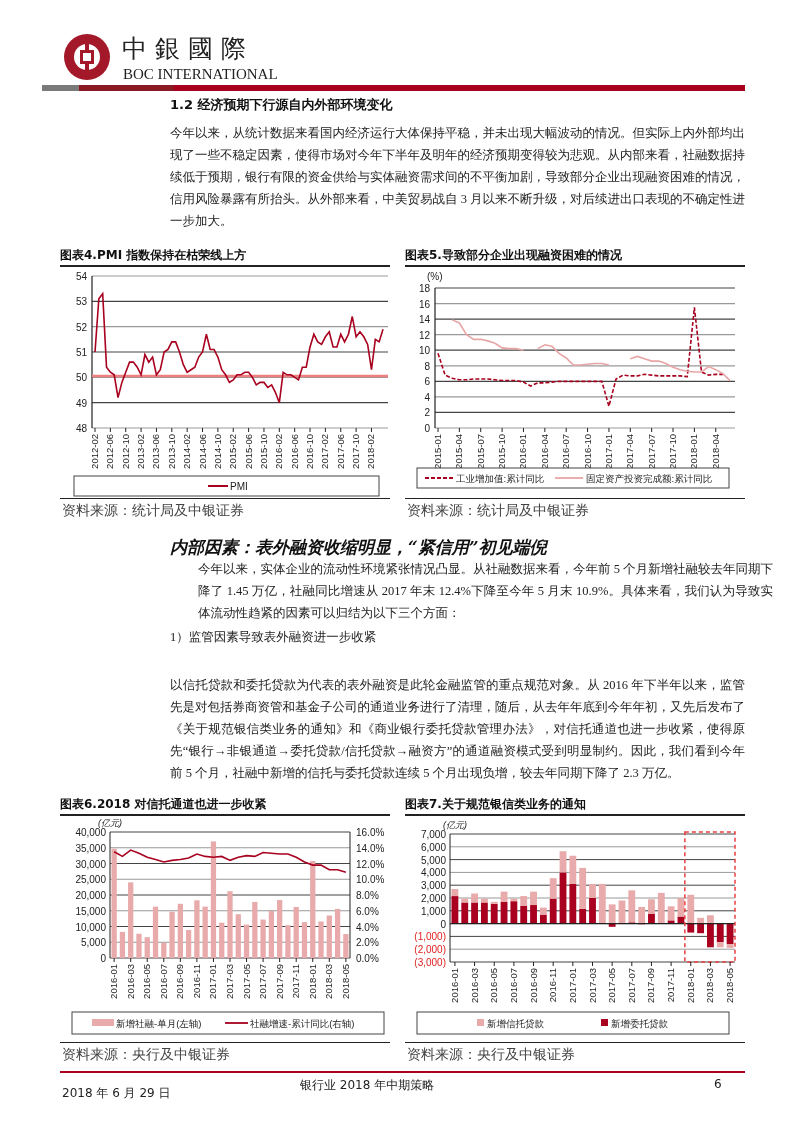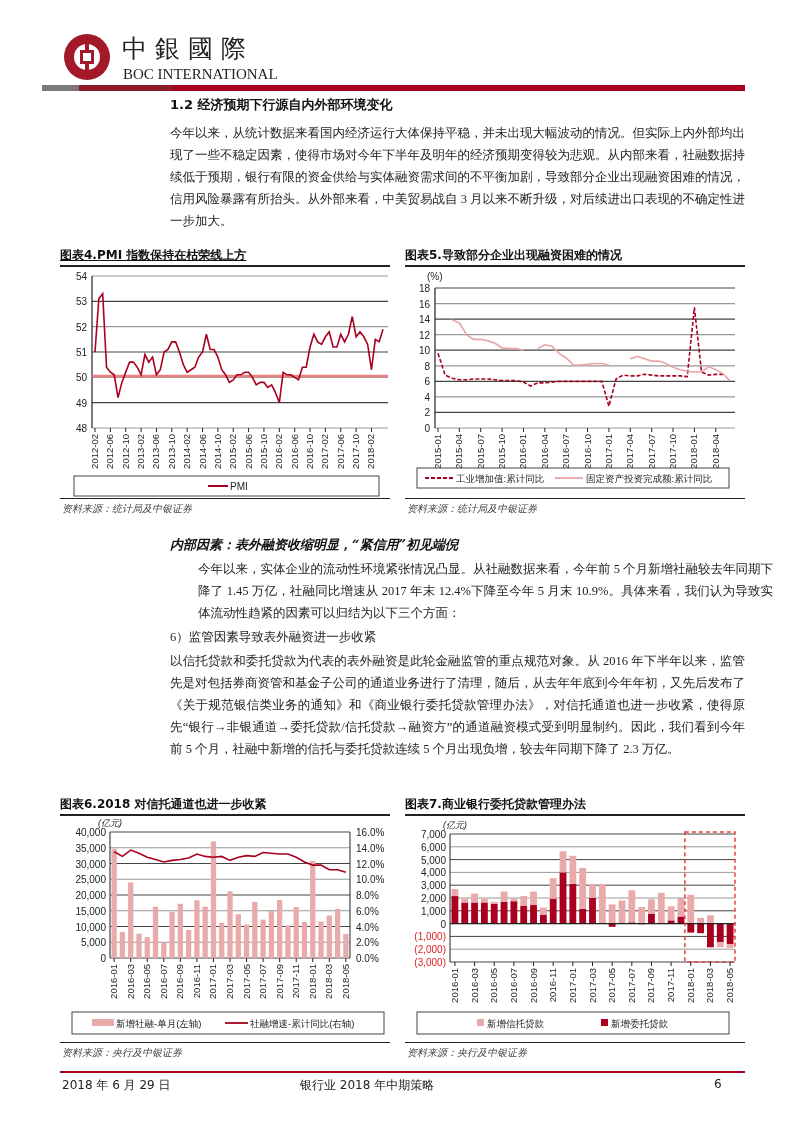--- a/index.html
+++ b/index.html
@@ -11,22 +11,22 @@
   .logo-bar { position:absolute; left: 21px; top: 4px; width: 4px; height: 38px; background: #a31929; }
   .logo-cn { left: 122px; top: 30px; font-family: "DejaVu Serif", serif; font-size: 25px; letter-spacing: 8px; color: #222; line-height: 38px; }
   .logo-en { left: 123px; top: 66px; font-family: "Liberation Serif", serif; font-weight: normal; font-size: 15px; color: #222; }
   .hdr-grey { left: 42px; top: 85px; width: 37px; height: 6px; background: #7a7a7a; }
   .hdr-dark { left: 79px; top: 85px; width: 95px; height: 6px; background: #8b1a24; }
   .hdr-red { left: 174px; top: 85px; width: 571px; height: 6px; background: #a8001e; }
   .sec-title { left: 170px; top: 96px; font-size: 13px; font-weight: bold; color: #111; }
   .para { left: 170px; width: 575px; font-size: 12.5px; line-height: 22px; color: #222; font-family: Liberation Serif, serif; text-align: justify; }
   .fig-title { font-size: 12px; font-weight: bold; color: #111; }
   .fig-rule { height: 2px; background: #222; }
-  .src { font-size: 10px; font-style: italic; color: #444; font-family: "DejaVu Serif", serif; }
-  .sub-title { left: 170px; top: 536px; font-size: 13px; font-weight: bold; font-style: italic; color: #111; font-family: "DejaVu Serif", serif; }
+  .src { font-size: 14px; color: #444; font-family: "DejaVu Serif", serif; }
+  .sub-title { left: 170px; top: 536px; font-size: 17px; font-weight: bold; font-style: italic; color: #111; font-family: "DejaVu Serif", serif; }
   .footer-rule { left: 60px; top: 1071px; width: 685px; height: 2px; background: #a8001e; }
   .footer { top: 1077px; font-size: 12px; color: #222; }
   svg text { font-family: "Liberation Sans", sans-serif; }
 </style>
 </head>
 <body>
 
 <div class="abs logo-circle">
   <div class="logo-inner"></div>
     <div class="logo-bar"></div>
@@ -34,21 +34,21 @@
 </div>
 <div class="abs logo-cn">中銀國際</div>
 <div class="abs logo-en">BOC INTERNATIONAL</div>
 <div class="abs hdr-grey"></div>
 <div class="abs hdr-dark"></div>
 <div class="abs hdr-red"></div>
 
 <div class="abs sec-title">1.2 经济预期下行源自内外部环境变化</div>
 <div class="abs para" style="top:122px;">今年以来，从统计数据来看国内经济运行大体保持平稳，并未出现大幅波动的情况。但实际上内外部均出现了一些不稳定因素，使得市场对今年下半年及明年的经济预期变得较为悲观。从内部来看，社融数据持续低于预期，银行有限的资金供给与实体融资需求间的不平衡加剧，导致部分企业出现融资困难的情况，信用风险暴露有所抬头。从外部来看，中美贸易战自 3 月以来不断升级，对后续进出口表现的不确定性进一步加大。</div>
 
-<div class="abs fig-title" style="left:60px; top:247px;text-decoration:underline;">图表4.PMI 指数保持在枯荣线上方</div>
+<div class="abs fig-title" style="left:60px; top:247px;">图表4.PMI 指数保持在枯荣线上方</div>
 <div class="abs fig-rule" style="left:60px; top:265px; width:330px;"></div>
 <svg class="abs" style="left:60px; top:268px;" width="330" height="230" id="svg4">
     <line x1="32" x2="328" y1="160" y2="160" stroke="#999" stroke-width="1.2"></line>
     <text x="27" y="164" font-size="10" text-anchor="end" fill="#222">48</text>
     <line x1="32" x2="328" y1="134.66666666666666" y2="134.66666666666666" stroke="#444" stroke-width="1.2"></line>
     <text x="27" y="138.66666666666666" font-size="10" text-anchor="end" fill="#222">49</text>
     <line x1="32" x2="328" y1="109.33333333333334" y2="109.33333333333334" stroke="#999" stroke-width="1.2"></line>
     <text x="27" y="113.33333333333334" font-size="10" text-anchor="end" fill="#222">50</text>
     <line x1="32" x2="328" y1="84" y2="84" stroke="#444" stroke-width="1.2"></line>
     <text x="27" y="88" font-size="10" text-anchor="end" fill="#222">51</text>
@@ -165,22 +165,22 @@
     <line x1="20" x2="48" y1="210" y2="210" stroke="#a8001e" stroke-width="1.8" stroke-dasharray="4,2"></line>
     <text x="51" y="214" font-size="9.5" fill="#222">工业增加值:累计同比</text>
     <line x1="150" x2="178" y1="210" y2="210" stroke="#e8a5a5" stroke-width="1.8"></line>
     <text x="181" y="214" font-size="9.5" fill="#222">固定资产投资完成额:累计同比</text>
   </svg>
 <div class="abs fig-rule" style="left:405px; top:498px; width:340px; height:1px;"></div>
 <div class="abs src" style="left:407px; top:502px;">资料来源：统计局及中银证券</div>
 
 <div class="abs sub-title">内部因素：表外融资收缩明显，“紧信用”初见端倪</div>
 <div class="abs para" style="top:558px;margin-left:28px;">今年以来，实体企业的流动性环境紧张情况凸显。从社融数据来看，今年前 5 个月新增社融较去年同期下降了 1.45 万亿，社融同比增速从 2017 年末 12.4%下降至今年 5 月末 10.9%。具体来看，我们认为导致实体流动性趋紧的因素可以归结为以下三个方面：</div>
-<div class="abs para" style="top:626px;">6）监管因素导致表外融资进一步收紧</div>
-<div class="abs para" style="top:650px;">以信托贷款和委托贷款为代表的表外融资是此轮金融监管的重点规范对象。从 2016 年下半年以来，监管先是对包括券商资管和基金子公司的通道业务进行了清理，随后，从去年年底到今年年初，又先后发布了《关于规范银信类业务的通知》和《商业银行委托贷款管理办法》，对信托通道也进一步收紧，使得原先“银行→非银通道→委托贷款/信托贷款→融资方”的通道融资模式受到明显制约。因此，我们看到今年前 5 个月，社融中新增的信托与委托贷款连续 5 个月出现负增，较去年同期下降了 2.3 万亿。</div>
+<div class="abs para" style="top:626px;">1）监管因素导致表外融资进一步收紧</div>
+<div class="abs para" style="top:674px;">以信托贷款和委托贷款为代表的表外融资是此轮金融监管的重点规范对象。从 2016 年下半年以来，监管先是对包括券商资管和基金子公司的通道业务进行了清理，随后，从去年年底到今年年初，又先后发布了《关于规范银信类业务的通知》和《商业银行委托贷款管理办法》，对信托通道也进一步收紧，使得原先“银行→非银通道→委托贷款/信托贷款→融资方”的通道融资模式受到明显制约。因此，我们看到今年前 5 个月，社融中新增的信托与委托贷款连续 5 个月出现负增，较去年同期下降了 2.3 万亿。</div>
 
 <div class="abs fig-title" style="left:60px; top:796px;">图表6.2018 对信托通道也进一步收紧</div>
 <div class="abs fig-rule" style="left:60px; top:814px; width:330px;"></div>
 <svg class="abs" style="left:60px; top:816px;" width="330" height="226" id="svg6">
     <text x="38" y="10" font-size="9" fill="#222" font-style="italic">(亿元)</text>
     <line x1="50" x2="290" y1="142" y2="142" stroke="#444" stroke-width="1"></line>
     <text x="46" y="146" font-size="10" text-anchor="end" fill="#222">0</text>
     <text x="296" y="146" font-size="10" fill="#222">0.0%</text>
     <line x1="50" x2="290" y1="126.25" y2="126.25" stroke="#999" stroke-width="1"></line>
     <text x="46" y="130.25" font-size="10" text-anchor="end" fill="#222">5,000</text>
@@ -270,21 +270,21 @@
     <text x="288.86206896551727" y="148" font-size="9.5" text-anchor="end" transform="rotate(-90 288.86206896551727 148)" fill="#222">2018-05</text>
     <rect x="12" y="196" width="312" height="22" fill="#fff" stroke="#444"></rect>
     <rect x="32" y="203" width="22" height="7" fill="#e8aaaa"></rect>
     <text x="56" y="211" font-size="9.5" fill="#222">新增社融-单月(左轴)</text>
     <line x1="165" x2="188" y1="207" y2="207" stroke="#a8001e" stroke-width="1.8"></line>
     <text x="190" y="211" font-size="9.5" fill="#222">社融增速-累计同比(右轴)</text>
   </svg>
 <div class="abs fig-rule" style="left:60px; top:1042px; width:330px; height:1px;"></div>
 <div class="abs src" style="left:62px; top:1046px;">资料来源：央行及中银证券</div>
 
-<div class="abs fig-title" style="left:405px; top:796px;">图表7.商业银行委托贷款管理办法</div>
+<div class="abs fig-title" style="left:405px; top:796px;">图表7.关于规范银信类业务的通知</div>
 <div class="abs fig-rule" style="left:405px; top:814px; width:340px;"></div>
 <svg class="abs" style="left:405px; top:816px;" width="340" height="226" id="svg7">
     <text x="38" y="12" font-size="9" fill="#222" font-style="italic">(亿元)</text>
     <line x1="45" x2="330" y1="146" y2="146" stroke="#444" stroke-width="1"></line>
     <text x="41" y="150" font-size="10" text-anchor="end" fill="#e02020">(3,000)</text>
     <line x1="45" x2="330" y1="133.2" y2="133.2" stroke="#999" stroke-width="1"></line>
     <text x="41" y="137.2" font-size="10" text-anchor="end" fill="#e02020">(2,000)</text>
     <line x1="45" x2="330" y1="120.4" y2="120.4" stroke="#444" stroke-width="1"></line>
     <text x="41" y="124.4" font-size="10" text-anchor="end" fill="#e02020">(1,000)</text>
     <line x1="45" x2="330" y1="107.6" y2="107.6" stroke="#999" stroke-width="1"></line>
@@ -397,15 +397,15 @@
     <rect x="12" y="196" width="312" height="22" fill="#fff" stroke="#444"></rect>
     <rect x="72" y="203" width="7" height="7" fill="#e8aaaa"></rect>
     <text x="82" y="211" font-size="9.5" fill="#222">新增信托贷款</text>
     <rect x="196" y="203" width="7" height="7" fill="#a8001e"></rect>
     <text x="206" y="211" font-size="9.5" fill="#222">新增委托贷款</text>
   </svg>
 <div class="abs fig-rule" style="left:405px; top:1042px; width:340px; height:1px;"></div>
 <div class="abs src" style="left:407px; top:1046px;">资料来源：央行及中银证券</div>
 
 <div class="abs footer-rule"></div>
-<div class="abs footer" style="left:62px;">2018 年 6 月 29 日</div>
+<div class="abs footer" style="left:62px;margin-top:8px;">2018 年 6 月 29 日</div>
 <div class="abs footer" style="left:300px;">银行业 2018 年中期策略</div>
 <div class="abs footer" style="left:714px;">6</div>
 
 </body></html>

